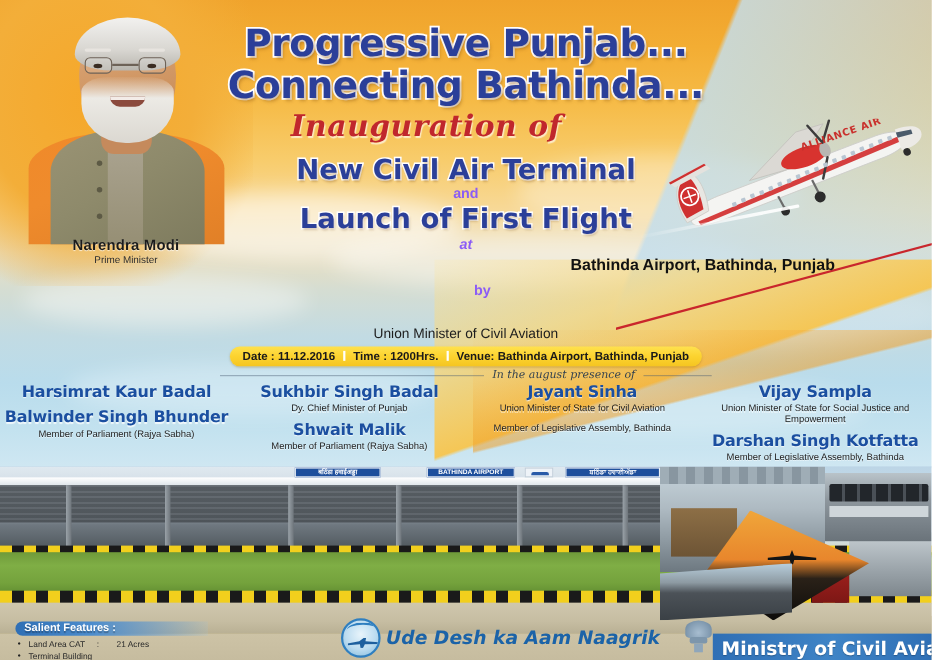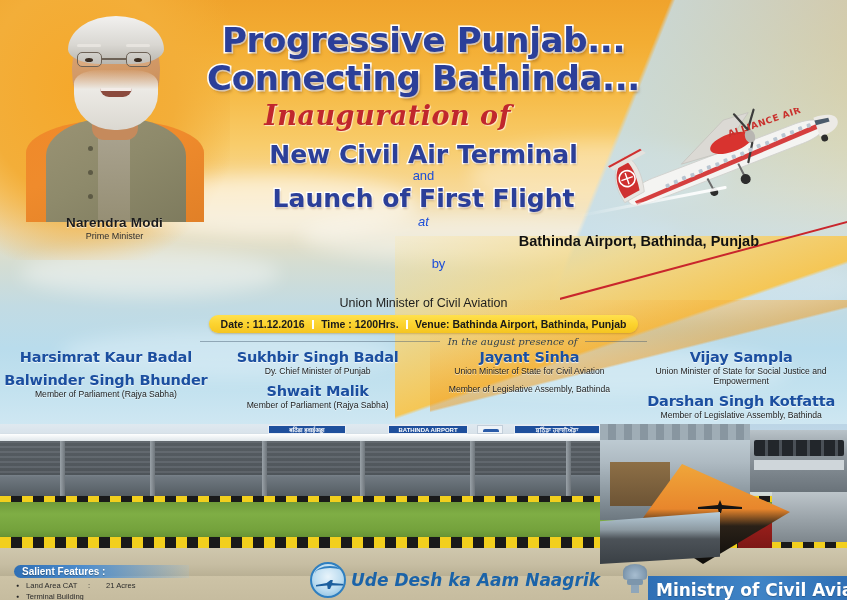--- a/index.html
+++ b/index.html
@@ -182,21 +182,21 @@
     font-weight:bold; font-size:25px; color:#2b3f99;
     -webkit-text-stroke:2.6px #ffffff;
     paint-order:stroke fill;
     text-shadow:1px 2px 2px rgba(120,70,10,0.28);
   }
   .sub-1 { left:0; top:140px; }
   .sub-2 { left:0; top:184px; }
 
   .tiny-conn {
     position:absolute; width:847px; text-align:center;
-    font-size:13px; color:#1d4ed8; font-weight:normal;
+    font-size:13px; color:#8b5cf6; font-weight:bold;
   }
   .conn-and { left:0; top:168px; }
   .conn-at  { left:0; top:214px; font-style:italic; }
   .conn-by  { left:15px; top:256px; }
 
   .venue-line {
     position:absolute; left:0; top:233px; width:759px; text-align:right;
     font-size:14.5px; font-weight:bold; color:#111111;
   }
   .minister {

